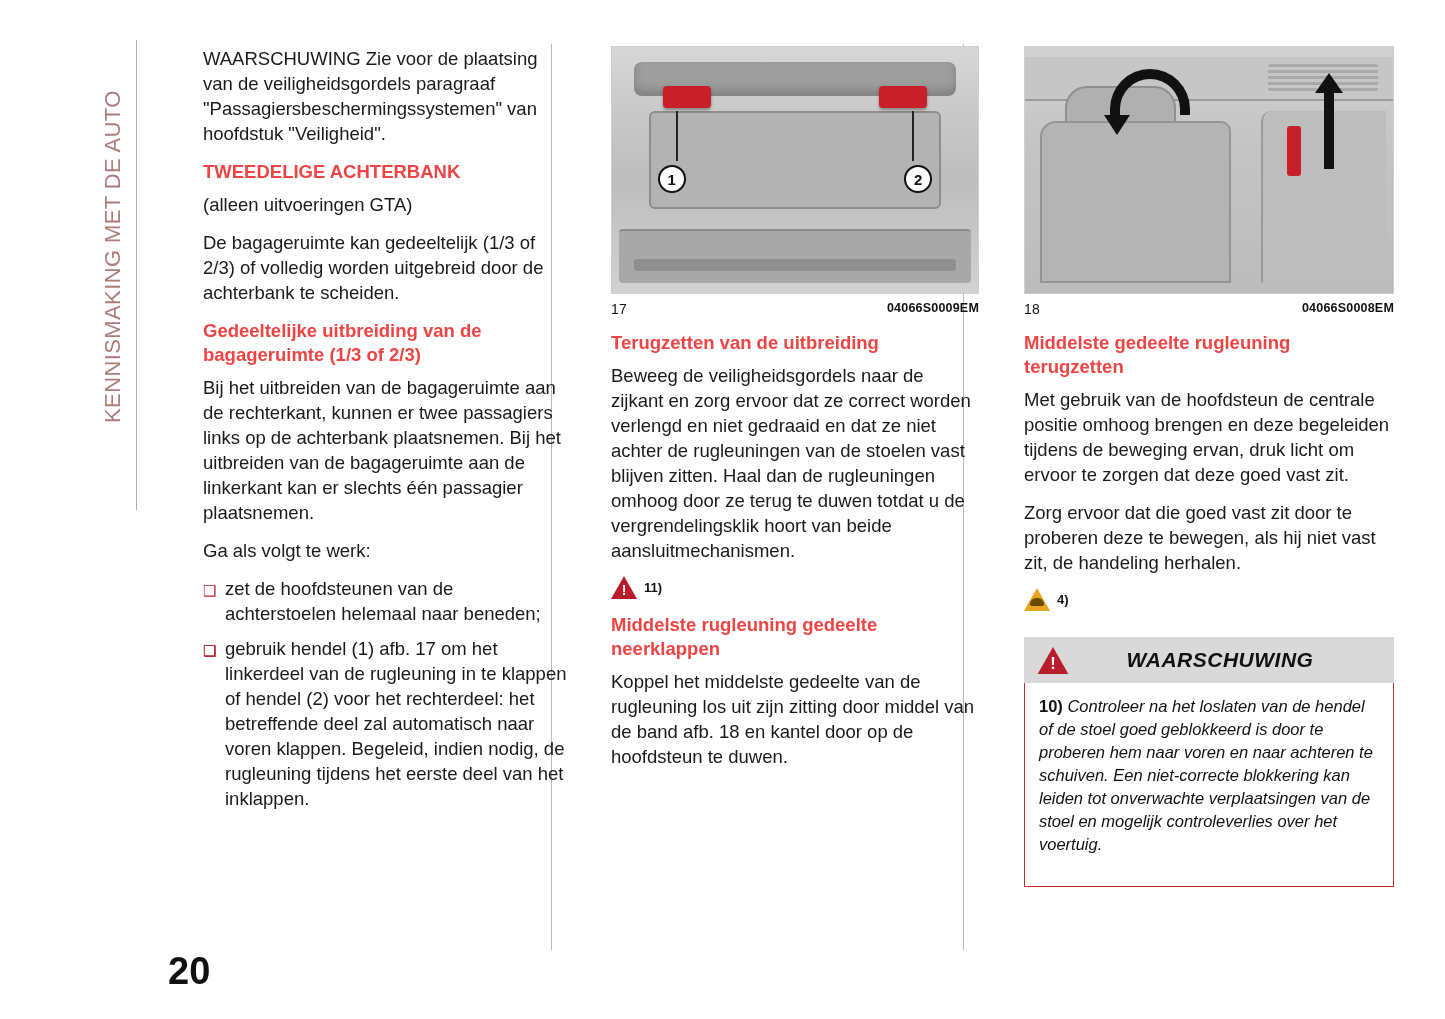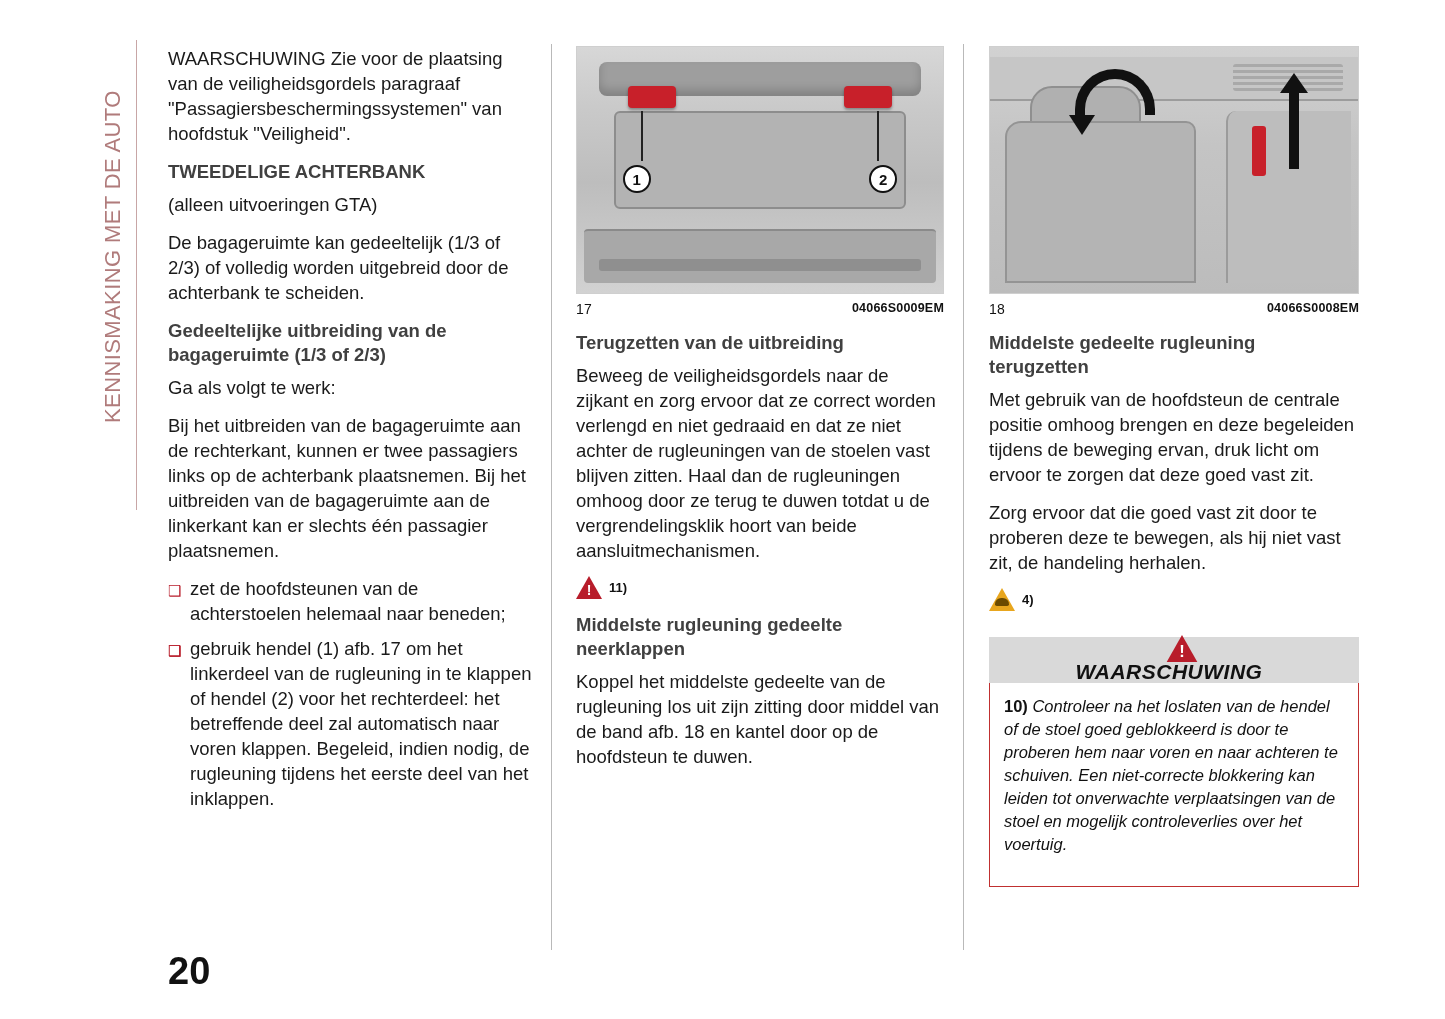--- a/index.html
+++ b/index.html
@@ -48,37 +48,38 @@
     width: 1px;
     background: #b9b9b9;
   }
   .vsep-1 { left: 551px; top: 44px; height: 906px; }
   .vsep-2 { left: 963px; top: 44px; height: 906px; }
 
   
   .col {
     position: absolute;
     top: 46px;
+    margin-left: 35px;
   }
   .col-1 { left: 168px; width: 365px; }
   .col-2 { left: 576px; width: 368px; }
   .col-3 { left: 989px; width: 370px; }
 
   p.body {
     margin: 0 0 13px 0;
     font-size: 18.5px;
     line-height: 25px;
     color: #1a1a1a;
   }
   h3.head {
     margin: 14px 0 8px 0;
     font-size: 18.5px;
     line-height: 24px;
     font-weight: bold;
-    color: #404040;
+    color: #ef4444;
   }
   .bullet {
     margin: 0 0 10px 0;
     font-size: 18.5px;
     line-height: 25px;
     color: #1a1a1a;
     position: relative;
     padding-left: 22px;
   }
   .bullet .mark {
@@ -158,21 +159,20 @@
   }
   .warn-ref { font-size: 13px; font-weight: bold; color: #111; }
 
   
   .warnbox { margin-top: 26px; }
   .warnbox-head {
     display: flex; align-items: center;
     background: #d9d9d9;
     height: 46px;
     padding-left: 10px;
-    flex-direction: column;
   }
   .warnbox-head .tri { transform: scale(1.18); margin-left: 6px; }
   .warnbox-title {
     flex: 1;
     text-align: center;
     font-size: 21px;
     font-style: italic;
     font-weight: bold;
     color: #111;
     letter-spacing: 0.5px;
@@ -297,22 +297,22 @@
 
   <div class="vsep vsep-1"></div>
   <div class="vsep vsep-2"></div>
 
   <div class="col col-1">
     <p class="body">WAARSCHUWING Zie voor de plaatsing van de veiligheidsgordels paragraaf "Passagiersbeschermingssystemen" van hoofdstuk "Veiligheid".</p>
     <h3 class="head">TWEEDELIGE ACHTERBANK</h3>
     <p class="body">(alleen uitvoeringen GTA)</p>
     <p class="body">De bagageruimte kan gedeeltelijk (1/3 of 2/3) of volledig worden uitgebreid door de achterbank te scheiden.</p>
     <h3 class="head">Gedeeltelijke uitbreiding van de bagageruimte (1/3 of 2/3)</h3>
+    <p class="body">Bij het uitbreiden van de bagageruimte aan de rechterkant, kunnen er twee passagiers links op de achterbank plaatsnemen. Bij het uitbreiden van de bagageruimte aan de linkerkant kan er slechts één passagier plaatsnemen.</p>
     <p class="body">Ga als volgt te werk:</p>
-    <p class="body">Bij het uitbreiden van de bagageruimte aan de rechterkant, kunnen er twee passagiers links op de achterbank plaatsnemen. Bij het uitbreiden van de bagageruimte aan de linkerkant kan er slechts één passagier plaatsnemen.</p>
 
     <div class="bullet">
       <span class="mark">❑</span>
       <span>zet de hoofdsteunen van de achterstoelen helemaal naar beneden;</span>
     </div>
     <div class="bullet">
       <span class="mark">❑</span>
     </div>
     <div class="bullet">
       <span class="mark">❑</span>

